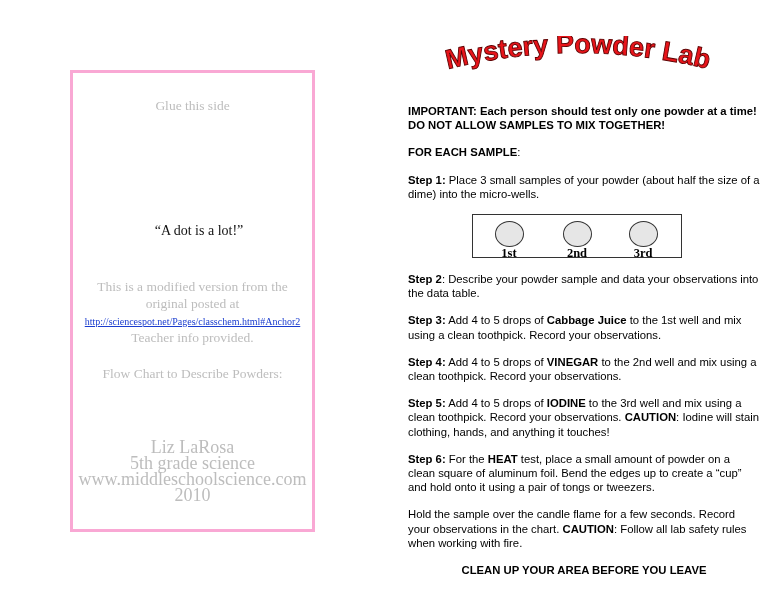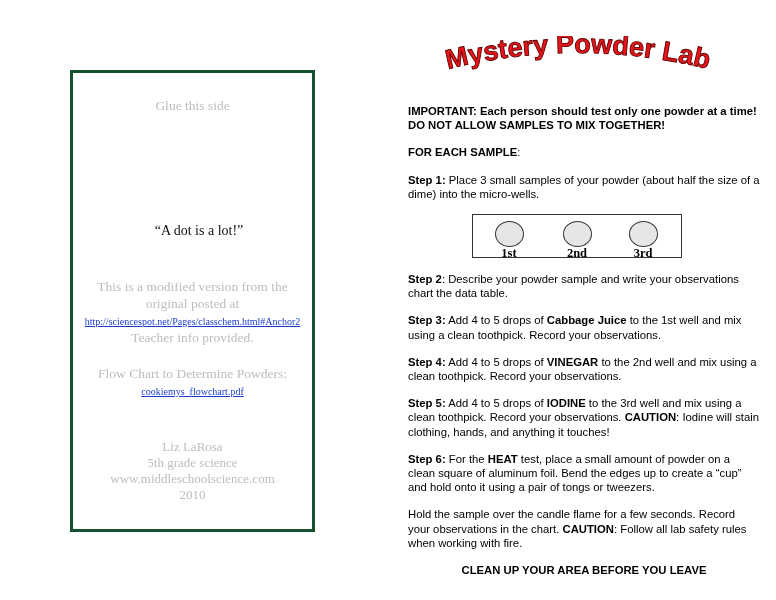--- a/index.html
+++ b/index.html
@@ -2,30 +2,30 @@
 <html><head>
 <meta charset="utf-8">
 <style>
   html, body { margin: 0; padding: 0; }
   body {
     width: 776px; height: 600px; background: #ffffff; position: relative; overflow: hidden;
     font-family: "Liberation Sans", sans-serif; color: #000;
   }
   .left-panel {
     position: absolute; left: 70px; top: 70px; width: 245px; height: 462px;
-    border: 3px solid #14532d; box-sizing: border-box;
+    border: 3px solid #f9a8d4; box-sizing: border-box;
     font-family: "Liberation Serif", serif; text-align: center; color: #bdbdbd;
   }
   .lp-block { position: absolute; left: 0; right: 0; }
   .glue { top: 24px; font-size: 13.5px; line-height: 18px; }
   .motto { top: 150px; font-size: 14px; color: #111; padding-left: 13px; }
   .modified { top: 205px; font-size: 13.5px; line-height: 17px; }
   .link { color: #1a3ccf; text-decoration: underline; font-size: 10px; line-height: 14px; }
   .flow { top: 292px; font-size: 13.5px; line-height: 17px; }
-  .credits { top: 366px; font-size: 13px; line-height: 16px; }
+  .credits { top: 366px; font-size: 18px; line-height: 16px; }
 
   .title {
     position: absolute; left: 418px; top: 36px; width: 320px; height: 44px;
   }
   .title svg { width: 320px; height: 44px; display: block; }
 
   .right {
     position: absolute; left: 408px; top: 104px; width: 352px;
     font-size: 11.3px; line-height: 14.2px;
   }
@@ -50,22 +50,21 @@
     <div>Glue this side</div>
   </div>
   <div class="lp-block motto">“A dot is a lot!”</div>
   <div class="lp-block modified">
     <div>This is a modified version from the</div>
     <div>original posted at</div>
     <div><a class="link">http://sciencespot.net/Pages/classchem.html#Anchor2</a></div>
     <div>Teacher info provided.</div>
   </div>
   <div class="lp-block flow">
-    <div>Flow Chart to Determine Powders:</div>
-    <div><a class="link">cookiemys_flowchart.pdf</a></div>
+    <div>Flow Chart to Describe Powders:</div>
   </div>
   <div class="lp-block credits">
     <div>Liz LaRosa</div>
     <div>5th grade science</div>
     <div>www.middleschoolscience.com</div>
     <div>2010</div>
   </div>
 </div>
 
 <div class="title">
@@ -90,20 +89,20 @@
       </div>
     <div class="well" style="left:84px">
         <div class="circle"></div>
         <div class="lbl">2nd</div>
       </div>
     <div class="well" style="left:150px">
         <div class="circle"></div>
         <div class="lbl">3rd</div>
       </div>
   </div>
-  <p><b>Step 2</b><span>: Describe your powder sample and write your observations chart the data table.</span></p>
+  <p><b>Step 2</b><span>: Describe your powder sample and data your observations into the data table.</span></p>
   <p><b>Step 3:</b><span> Add 4 to 5 drops of </span><b>Cabbage Juice</b><span> to the 1st well and mix using a clean toothpick. Record your observations.</span></p>
   <p><b>Step 4:</b><span> Add 4 to 5 drops of </span><b>VINEGAR</b><span> to the 2nd well and mix using a clean toothpick. Record your observations.</span></p>
   <p><b>Step 5:</b><span> Add 4 to 5 drops of </span><b>IODINE</b><span> to the 3rd well and mix using a clean toothpick. Record your observations. </span><b>CAUTION</b><span>: Iodine will stain clothing, hands, and anything it touches!</span></p>
   <p><b>Step 6:</b><span> For the </span><b>HEAT</b><span> test, place a small amount of powder on a clean square of aluminum foil. Bend the edges up to create a “cup” and hold onto it using a pair of tongs or tweezers.</span></p>
   <p><span>Hold the sample over the candle flame for a few seconds. Record your observations in the chart. </span><b>CAUTION</b><span>: Follow all lab safety rules when working with fire.</span></p>
   <div class="footer">CLEAN UP YOUR AREA BEFORE YOU LEAVE</div>
 </div>
 
 </body></html>

